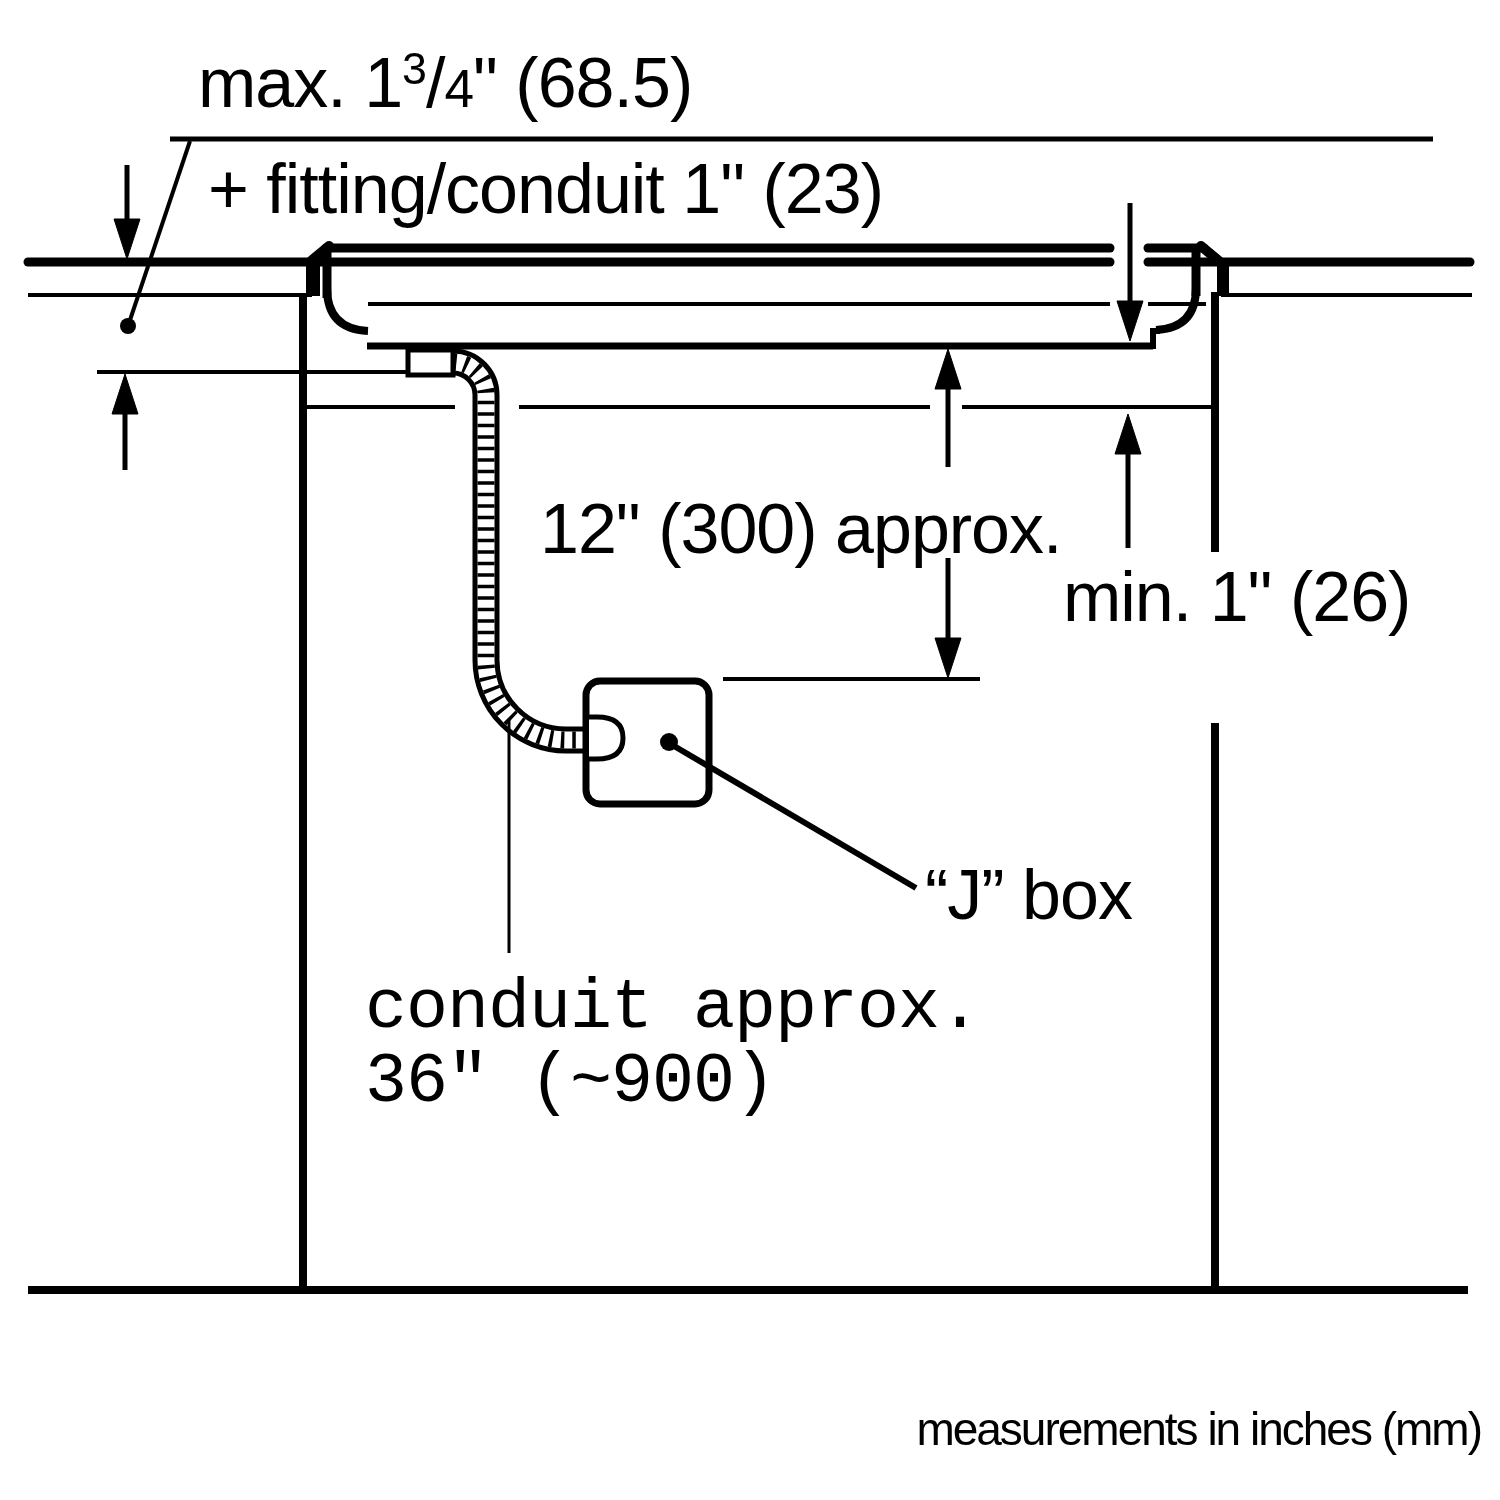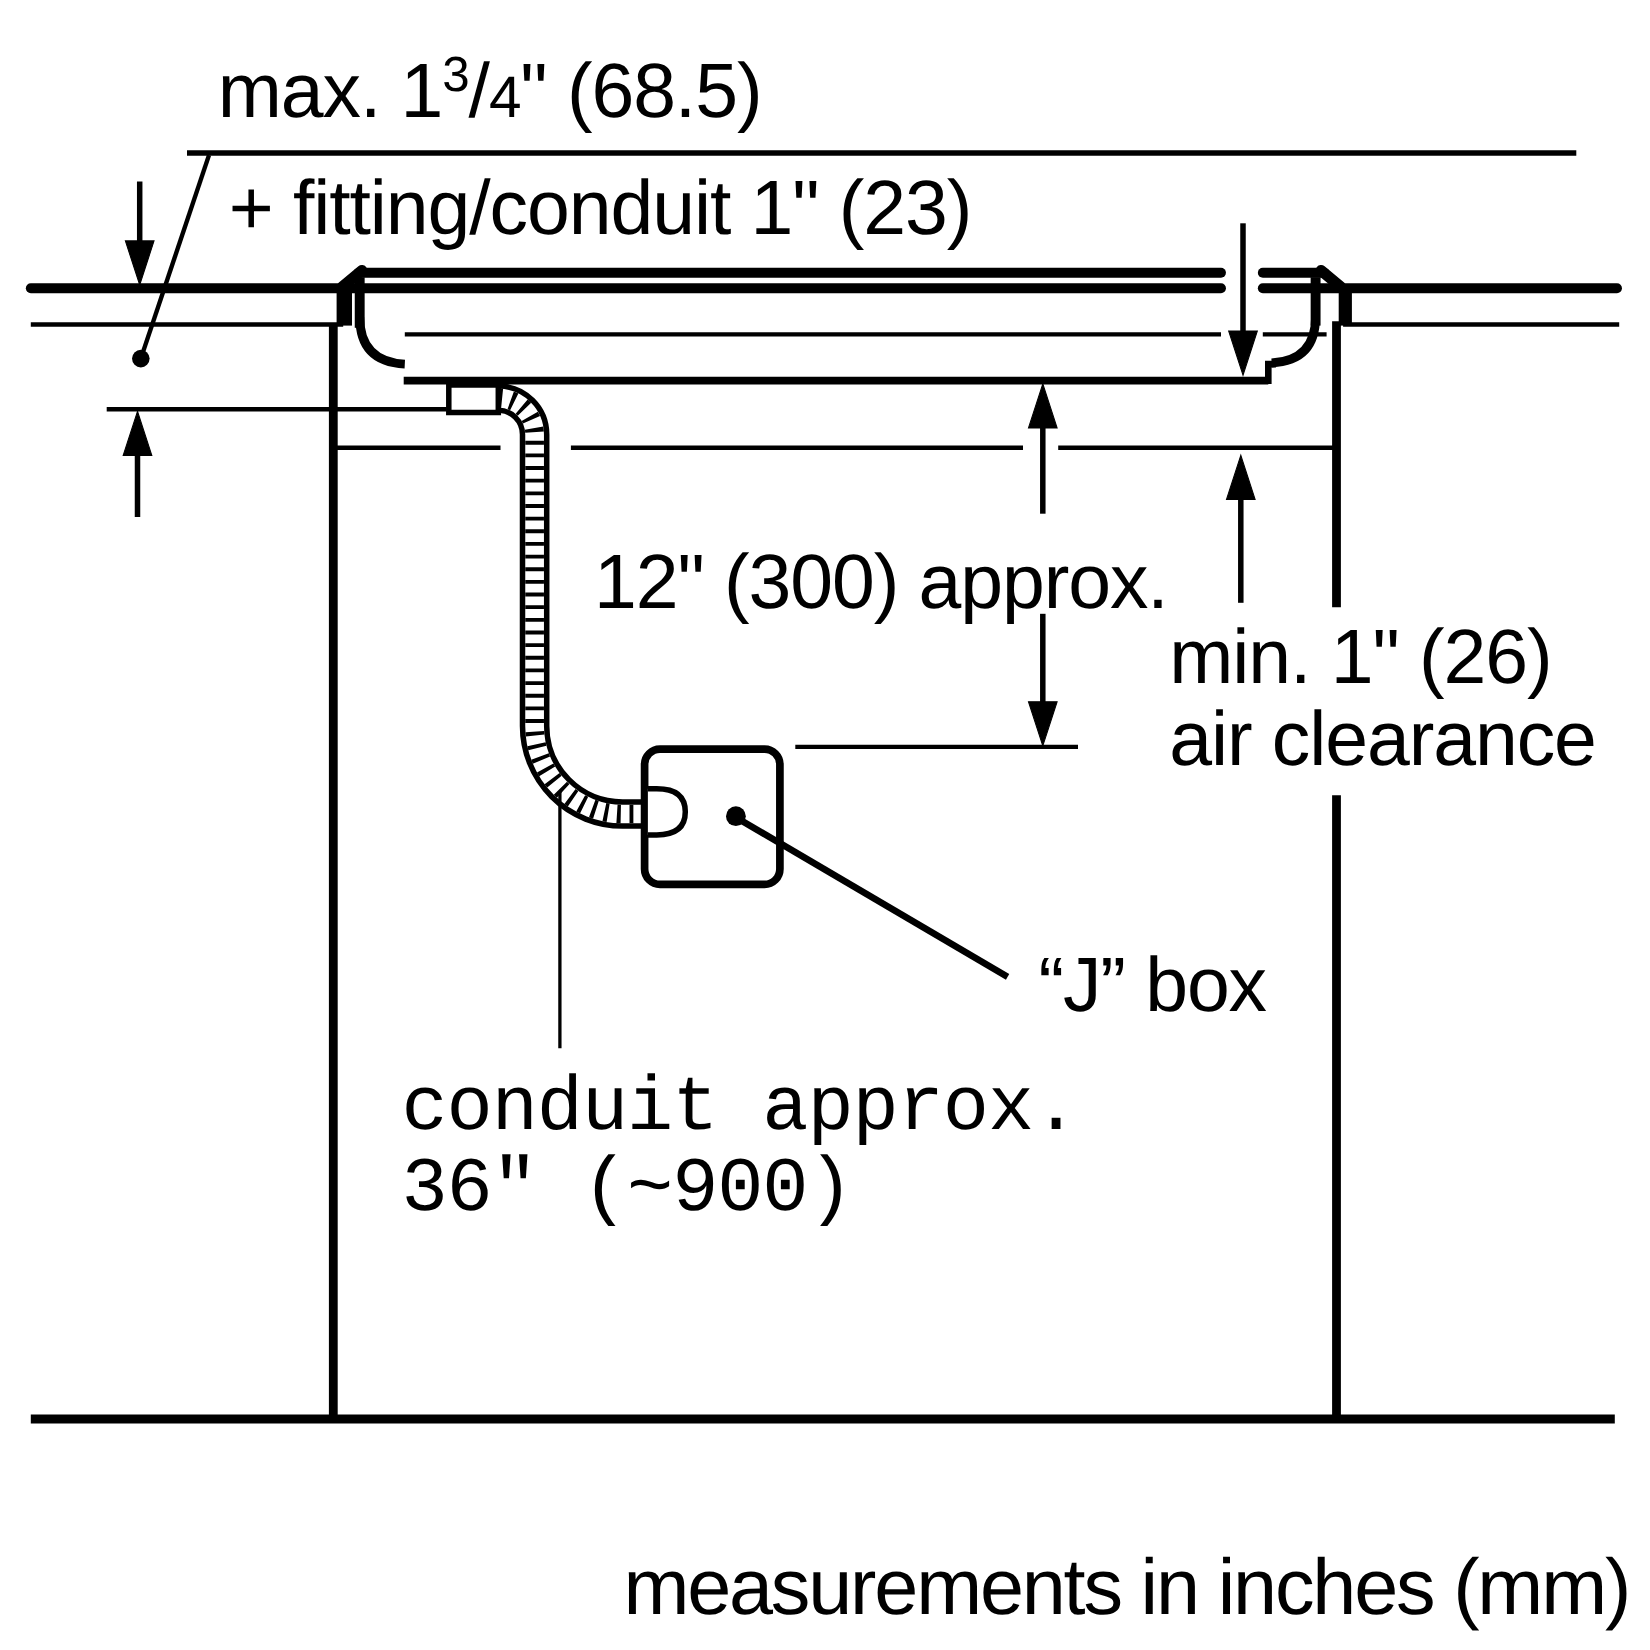--- a/index.html
+++ b/index.html
@@ -15,21 +15,21 @@
     position:absolute;
     color:#000;
     font-size:70px;
     line-height:1.06;
     white-space:nowrap;
     letter-spacing:-1px;
   }
   .lbl .sup{font-size:0.64em;vertical-align:0.52em;}
   .lbl .denom{font-size:0.76em;}
   .caption{
-    font-size:72px;
+    font-size:46px;
     letter-spacing:-2px;
   }
 </style>
 </head>
 <body>
 
 <div class="stage">
 
   <svg width="1500" height="1500" viewBox="0 0 1500 1500">
 
@@ -122,24 +122,23 @@
   <div class="lbl" style="left:198px;top:45px;">
     <span>max. 1</span><span class="sup">3</span><span>/</span><span class="denom">4</span><span>" (68.5)</span>
   </div>
 
   <div class="lbl" style="left:208px;top:152px;">+ fitting/conduit 1" (23)</div>
 
   <div class="lbl" style="left:540px;top:492px;">12" (300) approx.</div>
 
   <div class="lbl" style="left:1063px;top:560px;">
     <div>min. 1" (26)</div>
-    <div>air clearance</div>
   </div>
 
-  <div class="lbl" style="left:944px;top:858px;">“J” box</div>
+  <div class="lbl" style="left:925px;top:858px;">“J” box</div>
 
   <div class="lbl" style="left:365px;top:972px;font-family:Liberation Mono, monospace;">
     <div>conduit approx.</div>
     <div>36" (~900)</div>
   </div>
 
   <div class="lbl caption" style="right:19px;top:1405px;">measurements in inches (mm)</div>
 
 </div>
 

